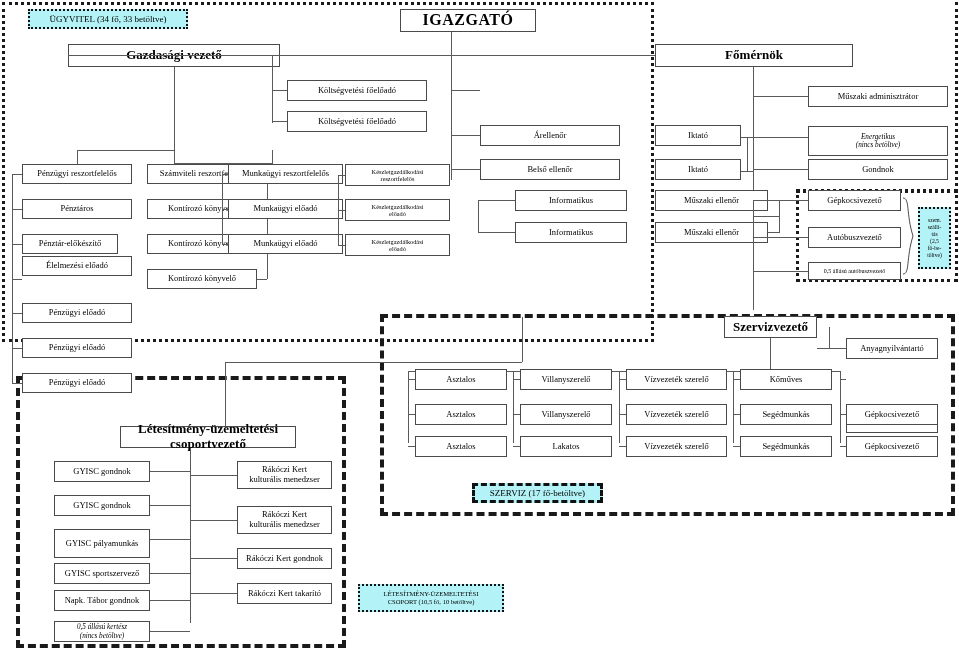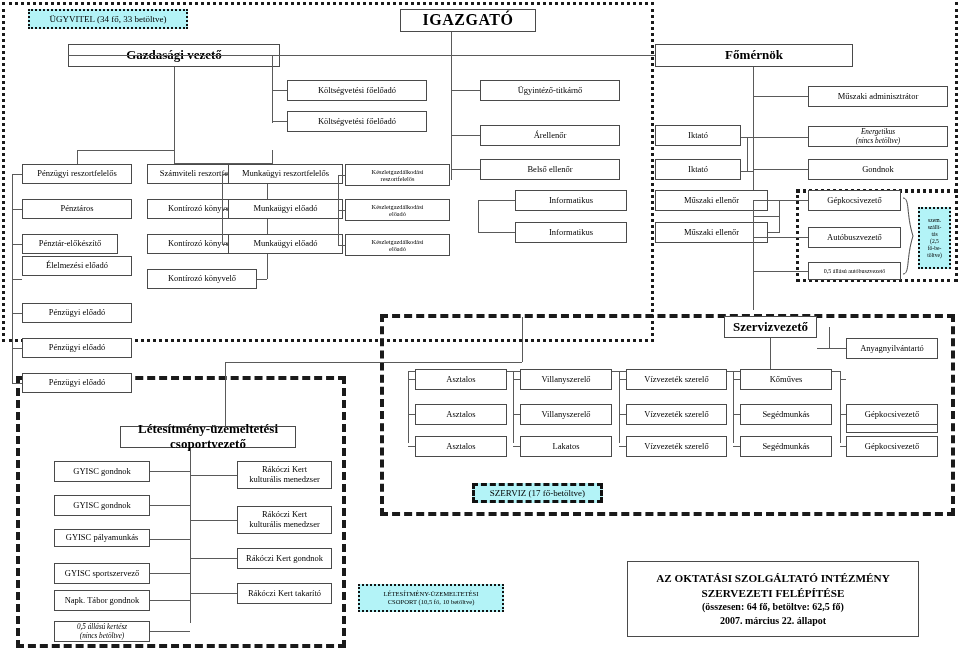--- a/index.html
+++ b/index.html
@@ -146,37 +146,36 @@
   <div class="ln lnv" style="left:174px; top:67px; height:96px;"></div>
   <div class="ln lnv" style="left:753px; top:67px; height:200px;"></div>
 
   <div class="box" style="left:287px; top:80px; width:140px; height:21px;">Költségvetési főelőadó</div>
   <div class="box" style="left:287px; top:111px; width:140px; height:21px;">Költségvetési főelőadó</div>
 
   <div class="ln lnv" style="left:272px; top:55px; height:68px;"></div>
   <div class="ln lnh" style="left:272px; top:90px; width:15px;"></div>
   <div class="ln lnh" style="left:272px; top:121px; width:15px;"></div>
 
-  <div class="box" style="left:480px; top:80px; width:140px; height:21px;">Ügyintéző-titkárnő</div>
   <div class="box" style="left:480px; top:125px; width:140px; height:21px;">Árellenőr</div>
   <div class="box" style="left:480px; top:159px; width:140px; height:21px;">Belső ellenőr</div>
 
   <div class="ln lnh" style="left:451px; top:90px; width:29px;"></div>
   <div class="ln lnh" style="left:451px; top:135px; width:29px;"></div>
   <div class="ln lnh" style="left:451px; top:169px; width:29px;"></div>
 
   <div class="box" style="left:655px; top:125px; width:86px; height:21px;">Iktató</div>
   <div class="box" style="left:655px; top:159px; width:86px; height:21px;">Iktató</div>
 
   <div class="ln lnh" style="left:741px; top:137px; width:12px;"></div>
   <div class="ln lnh" style="left:741px; top:171px; width:12px;"></div>
   <div class="ln lnv" style="left:747px; top:137px; height:34px;"></div>
 
   <div class="box" style="left:808px; top:86px; width:140px; height:21px;">Műszaki adminisztrátor</div>
-  <div class="box italic" style="left:808px; top:126px; width:140px; height:21px;">Energetikus
+  <div class="box italic" style="left:808px; top:126px; width:140px; height:30px;">Energetikus
 (nincs betöltve)</div>
   <div class="box" style="left:808px; top:159px; width:140px; height:21px;">Gondnok</div>
 
   <div class="ln lnh" style="left:753px; top:96px; width:55px;"></div>
   <div class="ln lnh" style="left:753px; top:137px; width:55px;"></div>
   <div class="ln lnh" style="left:753px; top:169px; width:55px;"></div>
 
   <div class="box" style="left:655px; top:190px; width:113px; height:21px;">Műszaki ellenőr</div>
   <div class="box" style="left:655px; top:222px; width:113px; height:21px;">Műszaki ellenőr</div>
 
@@ -260,21 +259,21 @@
   <div class="box lg" style="left:120px; top:426px; width:176px; height:22px;">Létesítmény-üzemeltetési csoportvezető</div>
 
   <div class="ln lnv" style="left:225px; top:362px; height:64px;"></div>
   <div class="ln lnh" style="left:225px; top:362px; width:297px;"></div>
   <div class="ln lnv" style="left:522px; top:317px; height:45px;"></div>
 
   <div class="ln lnv" style="left:190px; top:448px; height:175px;"></div>
 
   <div class="box" style="left:54px; top:461px; width:96px; height:21px;">GYISC gondnok</div>
   <div class="box" style="left:54px; top:495px; width:96px; height:21px;">GYISC gondnok</div>
-  <div class="box" style="left:54px; top:529px; width:96px; height:18px;">GYISC pályamunkás</div>
+  <div class="box" style="left:54px; top:529px; width:96px; height:29px;">GYISC pályamunkás</div>
   <div class="box" style="left:54px; top:563px; width:96px; height:21px;">GYISC sportszervező</div>
   <div class="box" style="left:54px; top:590px; width:96px; height:21px;">Napk. Tábor gondnok</div>
   <div class="box italic" style="left:54px; top:621px; width:96px; height:21px;">0,5 állású kertész
 (nincs betöltve)</div>
 
   <div class="ln lnh" style="left:150px; top:471px; width:40px;"></div>
   <div class="ln lnh" style="left:150px; top:505px; width:40px;"></div>
   <div class="ln lnh" style="left:150px; top:539px; width:40px;"></div>
   <div class="ln lnh" style="left:150px; top:573px; width:40px;"></div>
   <div class="ln lnh" style="left:150px; top:600px; width:40px;"></div>
@@ -334,20 +333,14 @@
   <div class="box" style="left:520px; top:436px; width:92px; height:21px;">Lakatos</div>
   <div class="box" style="left:626px; top:436px; width:101px; height:21px;">Vízvezeték szerelő</div>
   <div class="box" style="left:740px; top:436px; width:92px; height:21px;">Segédmunkás</div>
   <div class="box" style="left:846px; top:436px; width:92px; height:21px;">Gépkocsivezető</div>
   <div class="ln lnh" style="left:408px; top:446px; width:7px;"></div>
   <div class="ln lnh" style="left:513px; top:446px; width:7px;"></div>
   <div class="ln lnh" style="left:619px; top:446px; width:7px;"></div>
   <div class="ln lnh" style="left:733px; top:446px; width:7px;"></div>
   <div class="ln lnh" style="left:840px; top:446px; width:6px;"></div>
 
-  <div class="titlecard" style="left:627px; top:561px; width:292px; height:76px;">
-    <div class="t1">AZ OKTATÁSI SZOLGÁLTATÓ INTÉZMÉNY</div>
-    <div class="t1">SZERVEZETI FELÉPÍTÉSE</div>
-    <div class="t3">(összesen: 64 fő, betöltve: 62,5 fő)</div>
-    <div class="t3">2007. március 22. állapot</div>
-  </div>
 
 </div>
 
 </body></html>

